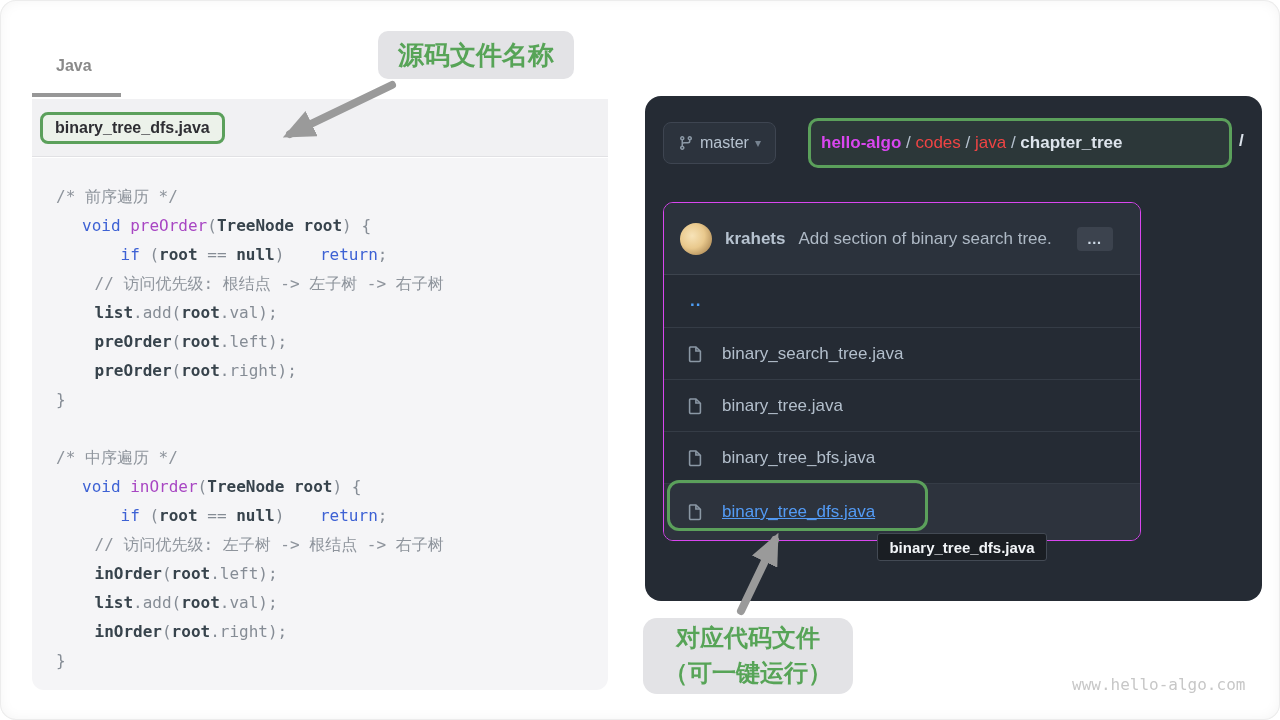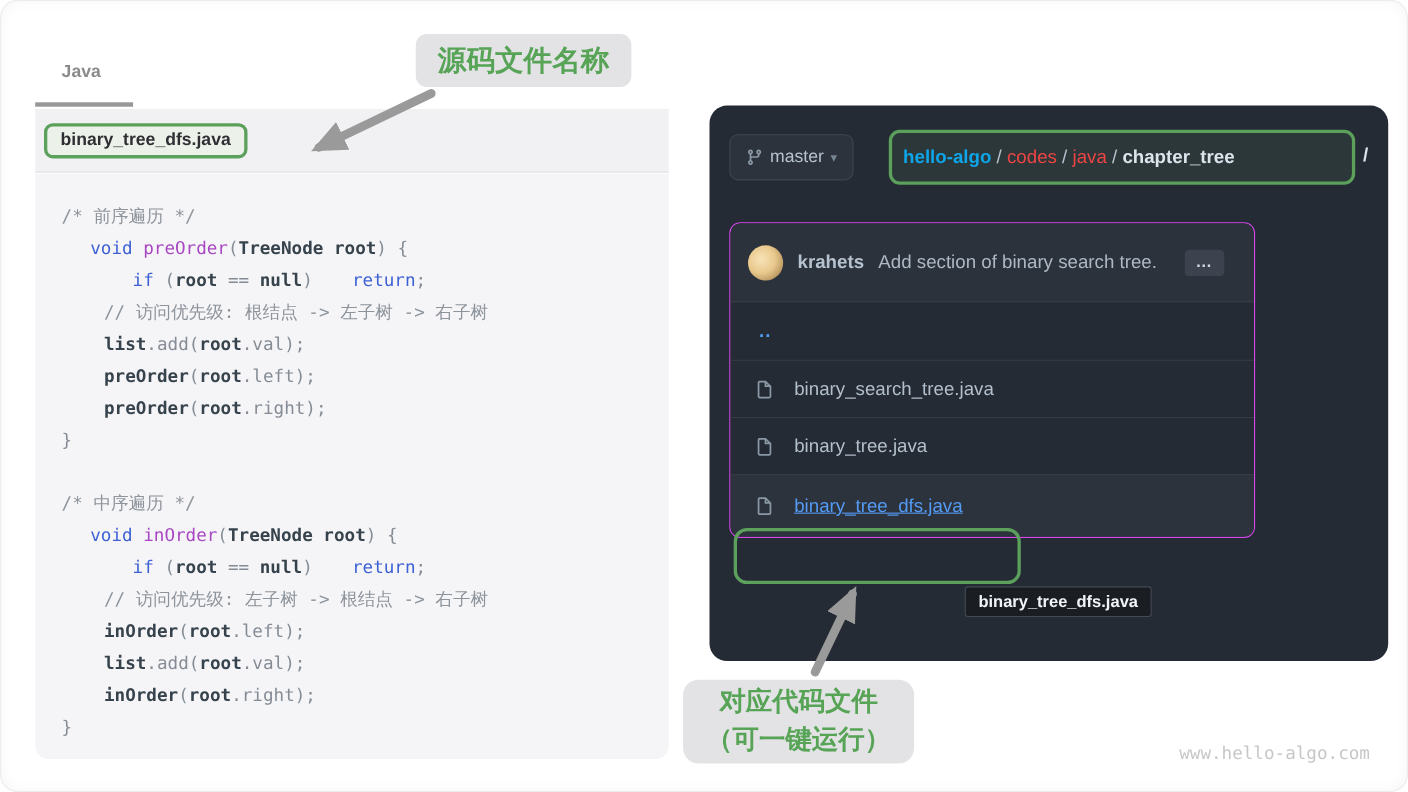--- a/index.html
+++ b/index.html
@@ -30,21 +30,21 @@
   
   .gh-panel{position:absolute;left:645px;top:96px;width:617px;height:505px;background:#252b34;border-radius:16px;}
   .branch-btn{position:absolute;left:18px;top:26px;height:42px;padding:0 14px;background:#2c333d;
               border:1px solid #3e4551;border-radius:8px;display:flex;align-items:center;gap:6px;
               color:#b6c2cf;font-size:16px;box-sizing:border-box;cursor:pointer;}
   .caret{color:#768390;font-size:12px;}
   .bc-box{position:absolute;left:163px;top:22px;width:424px;height:50px;border:3px solid #5ba05b;
           border-radius:10px;background:rgba(105,170,105,0.10);display:flex;align-items:center;
           padding:0 10px;box-sizing:border-box;overflow:hidden;}
   .breadcrumb{font-size:17px;white-space:nowrap;}
-  .bc-link-bold{color:#0ea5e9;font-weight:bold;cursor:pointer;margin-top:36px;}
+  .bc-link-bold{color:#d946ef;font-weight:bold;cursor:pointer;margin-top:36px;}
   .bc-link{color:#ef4444;cursor:pointer;text-align:center;}
   .bc-sep{color:#b6c2cf;}
   .bc-current{color:#dde4ec;font-weight:bold;text-align:right;}
   .bc-tail{position:absolute;left:594px;top:35px;color:#dce3eb;font-size:17px;font-weight:bold;}
   .gh-container{position:absolute;left:18px;top:106px;width:478px;border:1px solid #d946ef;
                 border-radius:10px;overflow:hidden;box-sizing:border-box;}
   .commit-row{height:72px;background:#2b323c;border-bottom:1px solid #3d444e;display:flex;
               align-items:center;padding-left:16px;gap:13px;box-sizing:border-box;}
   .avatar{width:32px;height:32px;border-radius:50%;flex:none;
           background:radial-gradient(circle at 38% 40%, #f7e3b8 0%, #e9c98d 45%, #96703f 100%);}
@@ -63,21 +63,21 @@
   .row-highlight-box{position:absolute;left:22px;top:384px;width:255px;height:45px;border:3px solid #5ba05b;
                      border-radius:12px;pointer-events:none;}
   .tooltip{position:absolute;left:232px;top:437px;width:170px;height:28px;background:#1a1e23;
            border:1px solid #434a54;border-radius:3px;color:#f2f5f8;font-size:15px;font-weight:600;
            display:flex;align-items:center;justify-content:center;box-sizing:border-box;}
 
   
   .green-label{position:absolute;background:#e3e3e6;color:#57a457;font-weight:bold;
                display:flex;flex-direction:column;align-items:center;justify-content:center;}
   .label-source{left:363px;top:31px;width:196px;height:48px;border-radius:10px;font-size:26px;margin-left:15px;}
-  .label-target{left:621px;top:618px;width:210px;height:76px;border-radius:14px;font-size:24px;line-height:1.45;}
+  .label-target{left:643px;top:618px;width:210px;height:76px;border-radius:14px;font-size:24px;line-height:1.45;}
   .arrows{position:absolute;inset:0;pointer-events:none;}
   .watermark{position:absolute;left:1072px;top:675px;font-family:"DejaVu Sans Mono",monospace;
              font-size:16px;color:#c7c7c7;}
 </style>
 </head>
 <body>
 
 <div class="stage">
   <div class="frame"></div>
 
@@ -127,20 +127,29 @@
           </div>
           <div class="gh-row">
             <span class="gh-file-icon">
               <svg width="18" height="18" viewBox="0 0 16 16" fill="none" stroke="#8b98a5" stroke-width="1.4">
                 <path d="M3.2 1.7h5.6L12.8 5.6v8c0 .6-.5 1-1 1H4.2c-.6 0-1-.4-1-1V2.7c0-.6.4-1 1-1z"></path>
                 <path d="M8.8 1.9V5.4h3.6"></path>
               </svg>
             </span>
             <span class="gh-file-name">binary_tree.java</span>
           </div>
+          <div class="gh-row">
+            <span class="gh-file-icon">
+              <svg width="18" height="18" viewBox="0 0 16 16" fill="none" stroke="#8b98a5" stroke-width="1.4">
+                <path d="M3.2 1.7h5.6L12.8 5.6v8c0 .6-.5 1-1 1H4.2c-.6 0-1-.4-1-1V2.7c0-.6.4-1 1-1z"></path>
+                <path d="M8.8 1.9V5.4h3.6"></path>
+              </svg>
+            </span>
+            <span class="gh-file-name">binary_tree_bfs.java</span>
+          </div>
           <div class="gh-row gh-row-active">
             <span class="gh-file-icon">
               <svg width="18" height="18" viewBox="0 0 16 16" fill="none" stroke="#8b98a5" stroke-width="1.4">
                 <path d="M3.2 1.7h5.6L12.8 5.6v8c0 .6-.5 1-1 1H4.2c-.6 0-1-.4-1-1V2.7c0-.6.4-1 1-1z"></path>
                 <path d="M8.8 1.9V5.4h3.6"></path>
               </svg>
             </span>
             <span class="gh-file-name gh-file-link">binary_tree_dfs.java</span>
           </div>
         </div>

